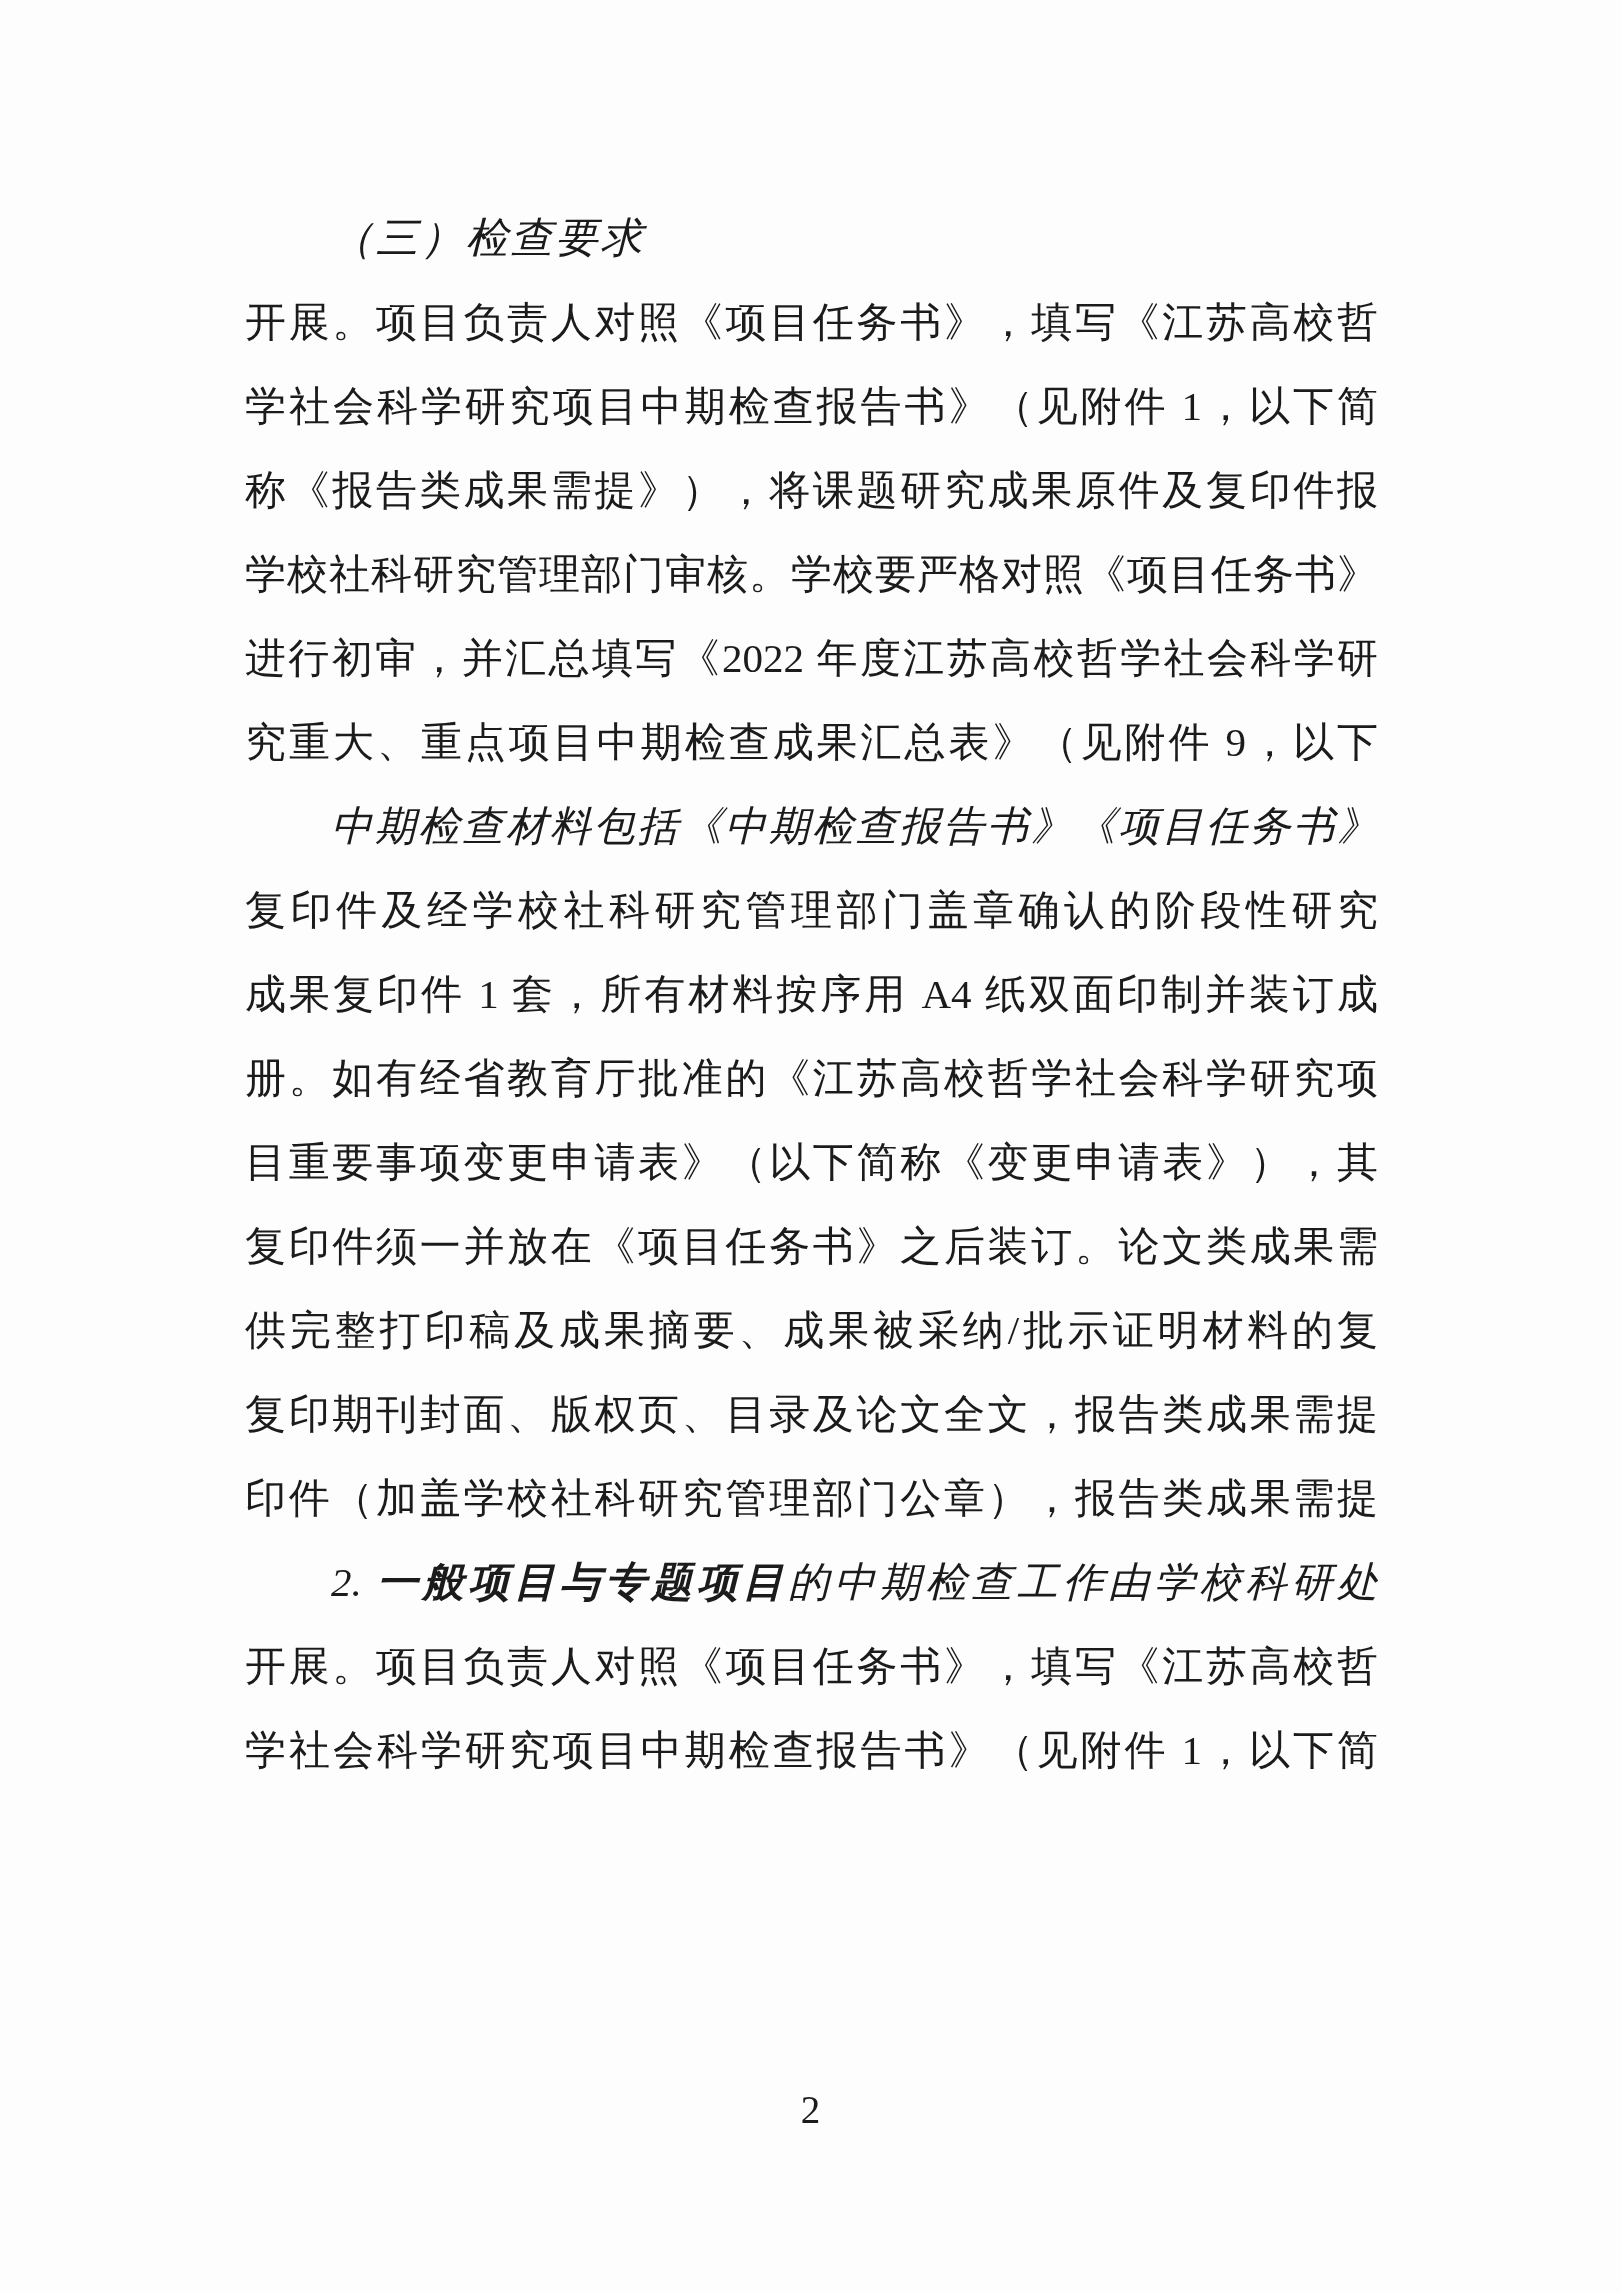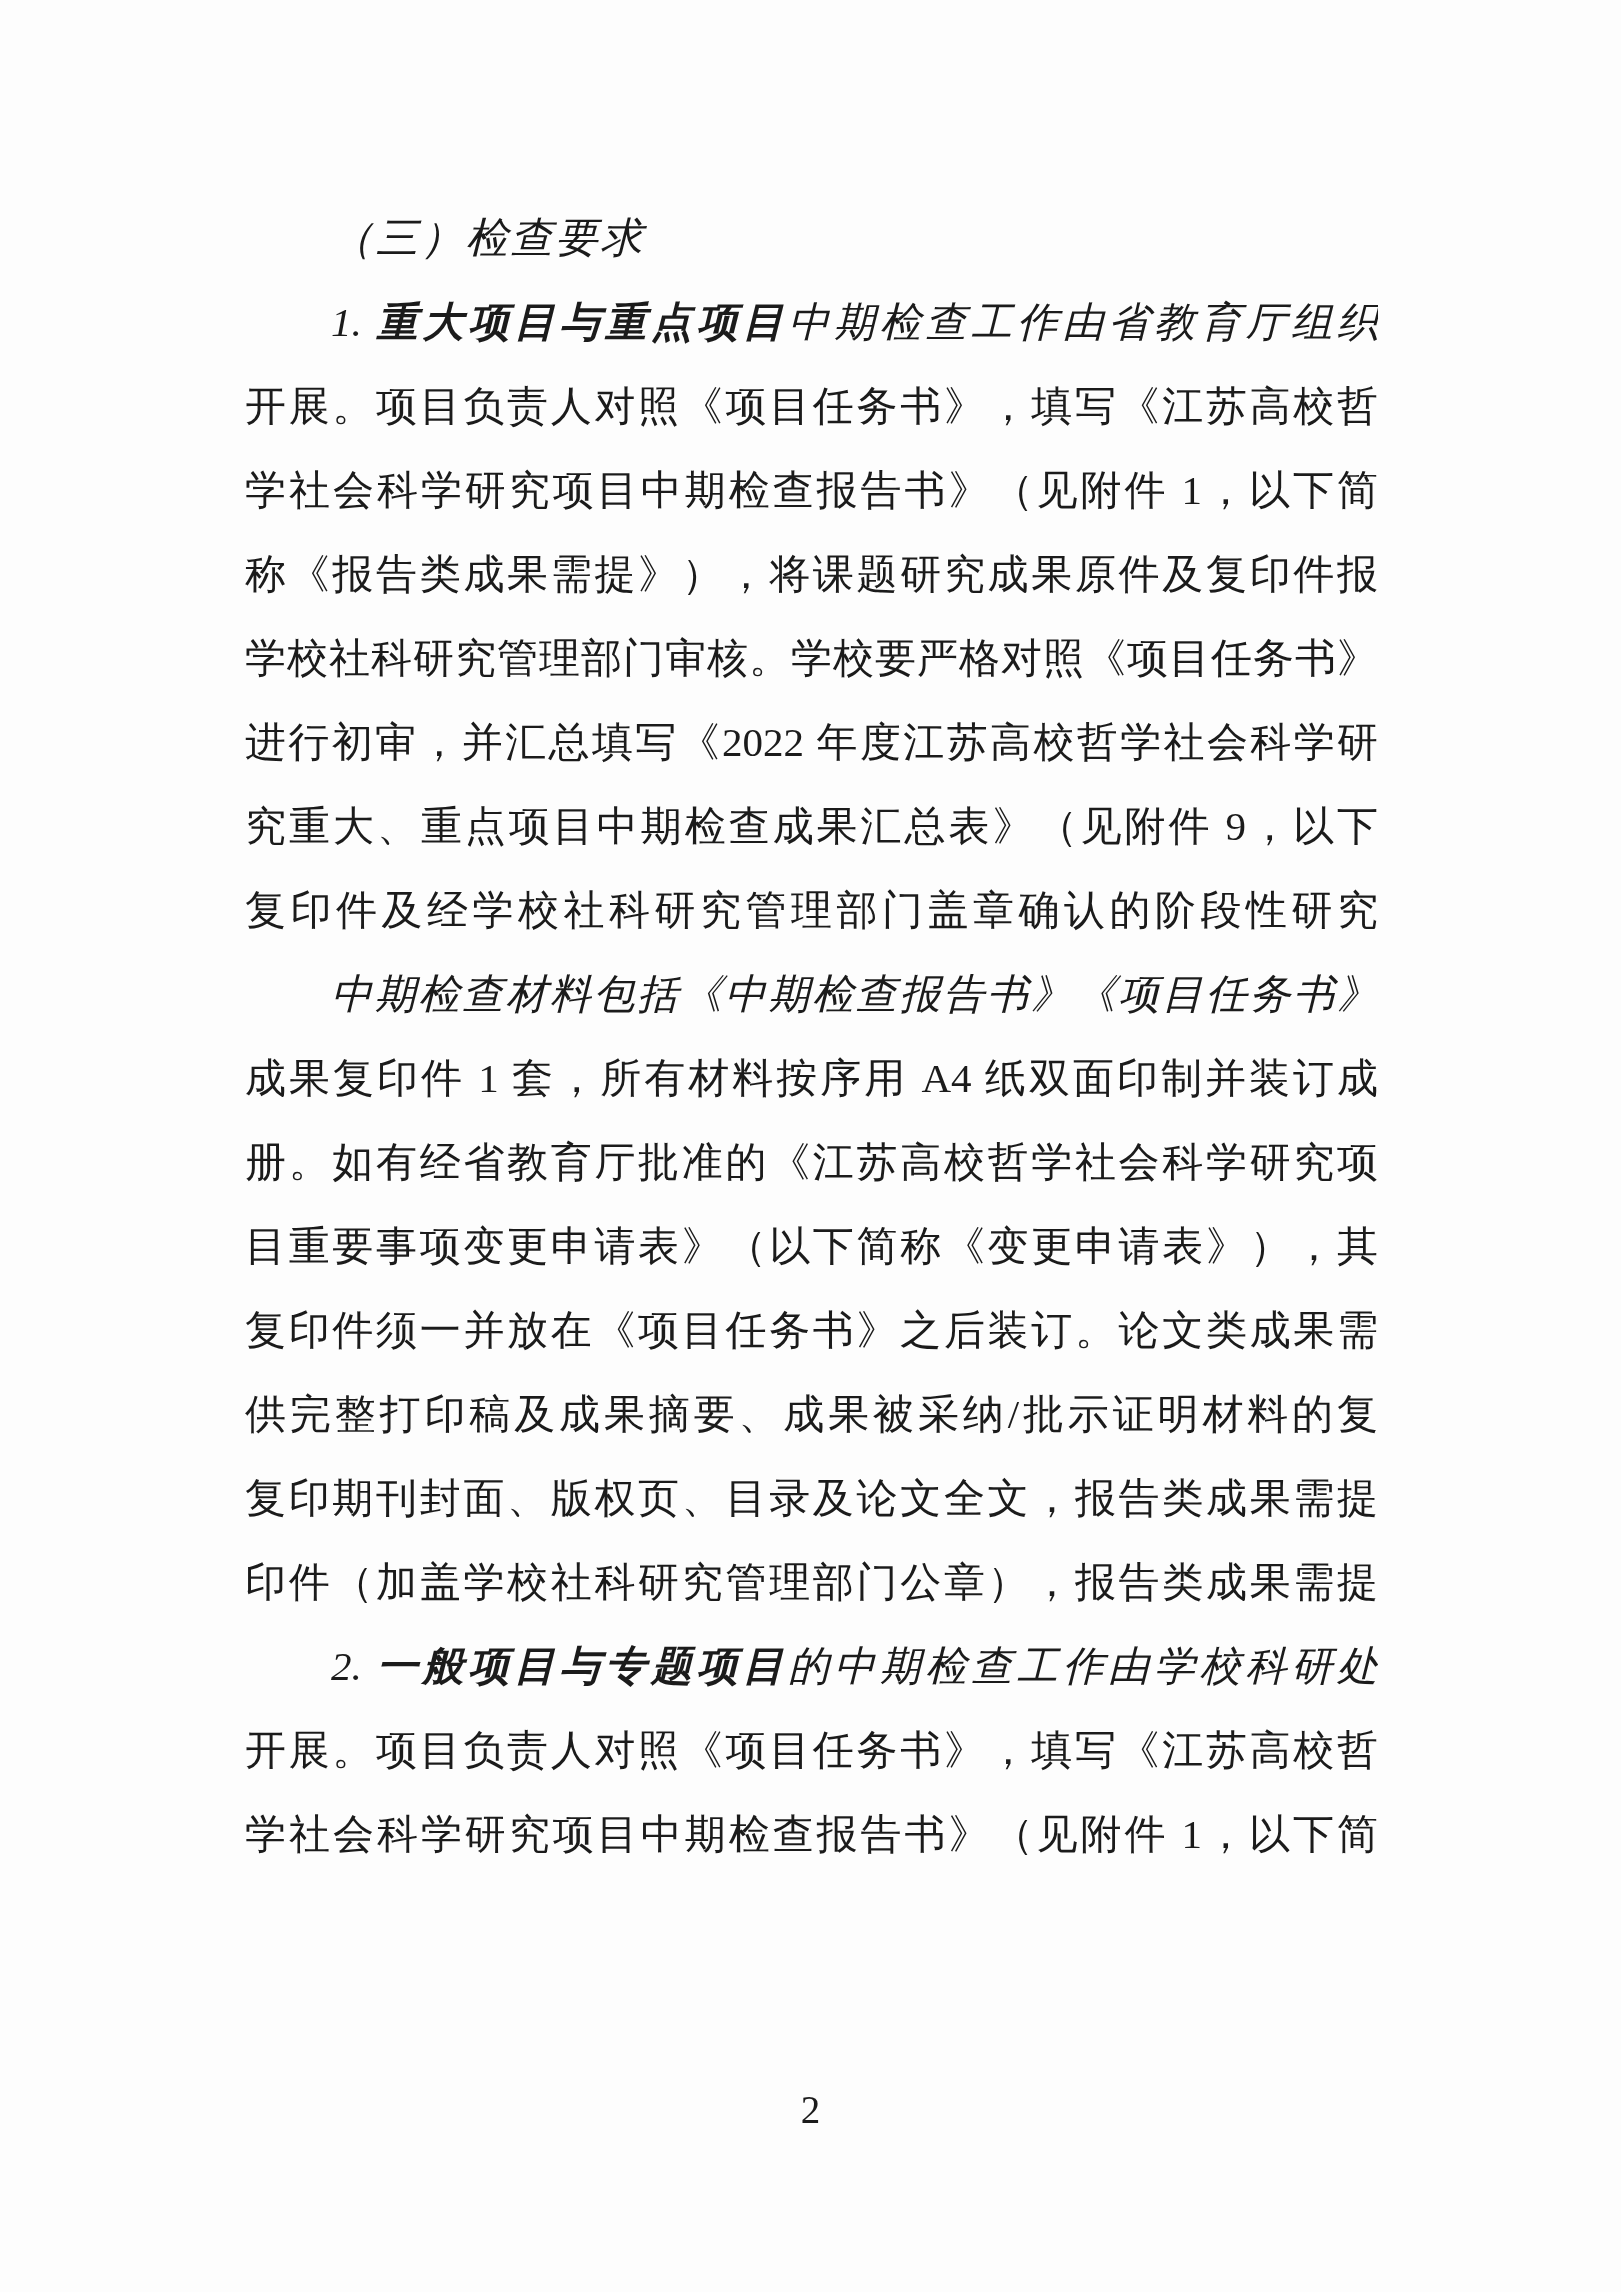--- a/index.html
+++ b/index.html
@@ -53,31 +53,30 @@
     letter-spacing: 0;
   }
 </style>
 </head>
 <body style="background: rgb(253, 253, 253); color: rgb(27, 27, 27);">
 
 <div class="text-block">
   <div class="line first heading">（三）检查要求</div>
   <div>
       <div>
-        <div class="line first fill"><span>1. </span><span class="b">重大项目与重点项目</span><span>中期检查工作由省教育厅组织</span></div>
         <div class="line fill"><span>开展。项目负责人对照《项目任务书》，填写《江苏高校哲</span></div>
         <div class="line fill"><span>学社会科学研究项目中期检查报告书》（见附件 1，以下简</span></div>
         <div class="line fill"><span>称《报告类成果需提》），将课题研究成果原件及复印件报</span></div>
         <div class="line fill"><span>学校社科研究管理部门审核。学校要严格对照《项目任务书》</span></div>
         <div class="line fill"><span>进行初审，并汇总填写《2022 年度江苏高校哲学社会科学研</span></div>
         <div class="line fill"><span>究重大、重点项目中期检查成果汇总表》（见附件 9，以下</span></div>
       </div>
       <div>
+        <div class="line first fill"><span>中期检查材料包括《中期检查报告书》《项目任务书》</span></div>
         <div class="line fill"><span>复印件及经学校社科研究管理部门盖章确认的阶段性研究</span></div>
-        <div class="line first fill"><span>中期检查材料包括《中期检查报告书》《项目任务书》</span></div>
         <div class="line fill"><span>成果复印件 1 套，所有材料按序用 A4 纸双面印制并装订成</span></div>
         <div class="line fill"><span>册。如有经省教育厅批准的《江苏高校哲学社会科学研究项</span></div>
         <div class="line fill"><span>目重要事项变更申请表》（以下简称《变更申请表》），其</span></div>
         <div class="line fill"><span>复印件须一并放在《项目任务书》之后装订。论文类成果需</span></div>
         <div class="line fill"><span>供完整打印稿及成果摘要、成果被采纳/批示证明材料的复</span></div>
         <div class="line fill"><span>复印期刊封面、版权页、目录及论文全文，报告类成果需提</span></div>
         <div class="line fill"><span>印件（加盖学校社科研究管理部门公章），报告类成果需提</span></div>
       </div>
       <div>
         <div class="line first fill"><span>2. </span><span class="b">一般项目与专题项目</span><span>的中期检查工作由学校科研处</span></div>

